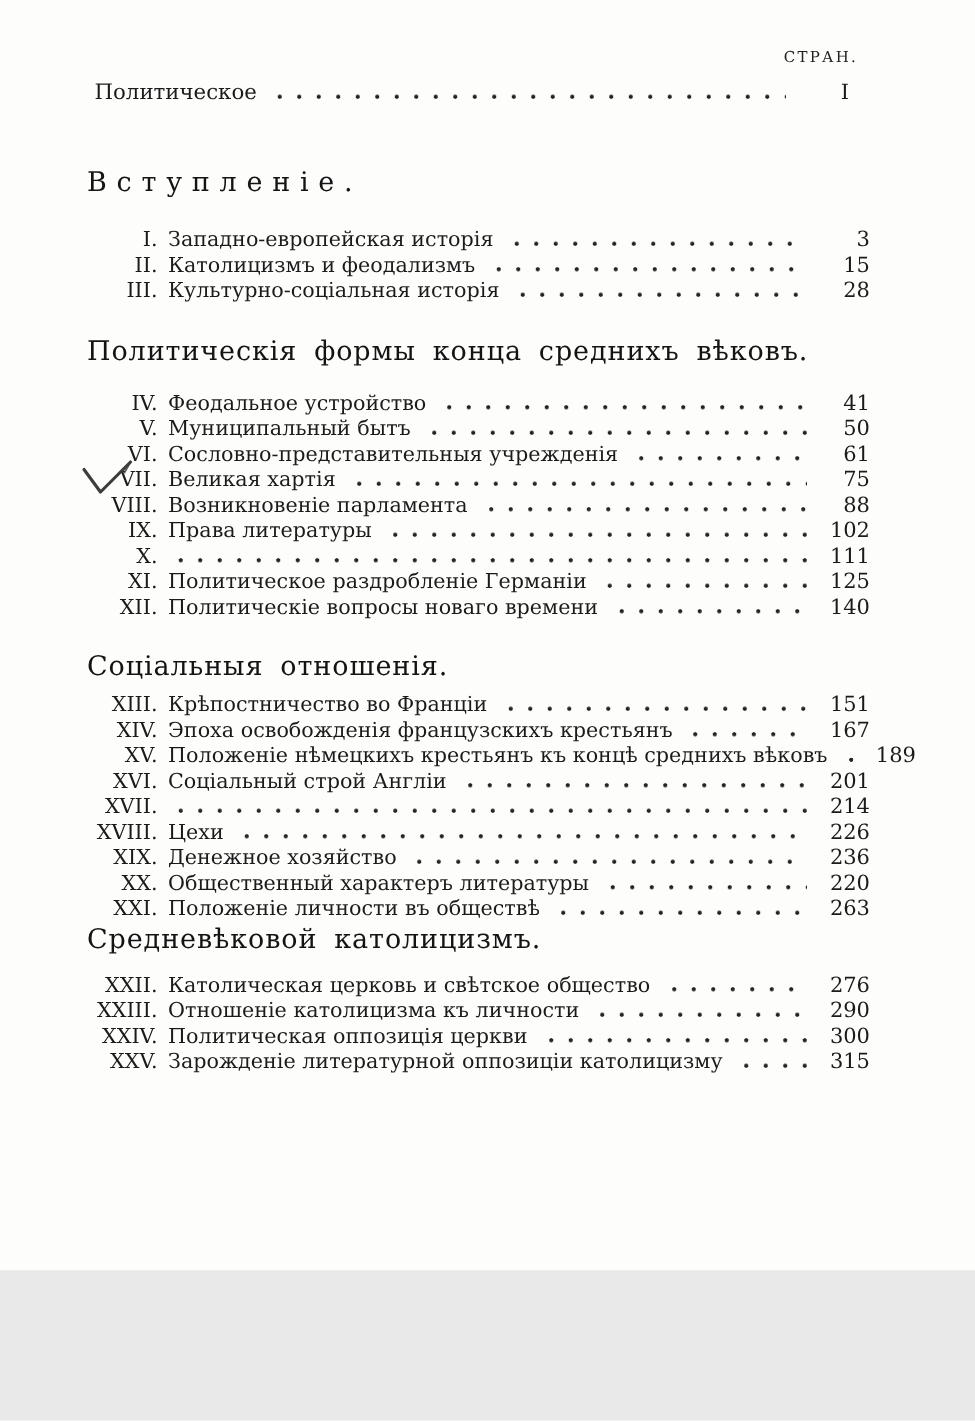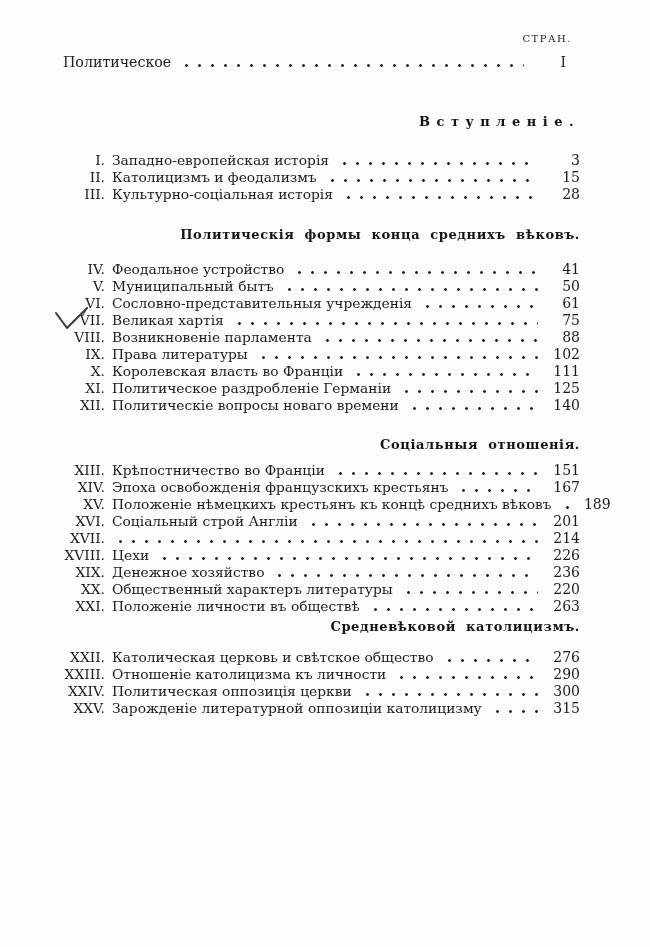--- a/index.html
+++ b/index.html
@@ -1,18 +1,18 @@
 <!DOCTYPE html>
 <html><head>
 <meta charset="utf-8">
 <style>
   html, body { margin: 0; padding: 0; background: #e9e9e9; }
   .book-page {
     position: relative;
-    width: 650px; height: 947px;
+    width: 650px; height: 847px;
     margin: 0 auto;
     background: #fdfdfc;
     color: #1b1b1b;
     font-family: "DejaVu Serif", "Liberation Serif", serif;
     box-sizing: border-box;
     padding: 33px 70px 0 58px;
     overflow: hidden;
   }
   .col-header {
     text-align: right;
@@ -53,23 +53,23 @@
   }
   .pg {
     flex: 0 0 34px;
     text-align: right;
     font-size: 14px;
     white-space: nowrap;
   }
   .pg-roman { padding-right: 14px; }
   h2.heading {
     margin: 0;
-    text-align: right;
-    font-size: 13px;
-    font-weight: 700;
+    text-align: left;
+    font-size: 18px;
+    font-weight: 400;
     line-height: 24px;
     letter-spacing: 0.6px;
     word-spacing: 5px;
     color: #141414;
   }
   h2.heading.spaced { letter-spacing: 6.5px; word-spacing: 0; }
   #toc .section:nth-child(1) h2 { margin-top: 39px; }
   #toc .section:nth-child(2) h2 { margin-top: 20px; }
   #toc .section:nth-child(3) h2 { margin-top: 19px; }
   #toc .section:nth-child(4) h2 { }
@@ -158,21 +158,20 @@
             <span class="pg">88</span>
           </div>
           <div class="row">
             <span class="num">IX.</span>
             <span class="title">Права литературы</span>
             <span class="leader"></span>
             <span class="pg">102</span>
           </div>
           <div class="row">
             <span class="num">X.</span>
-            <span class="title">Королевская власть во Франціи</span>
             <span class="leader"></span>
             <span class="pg">111</span>
           </div>
           <div class="row">
             <span class="num">XI.</span>
             <span class="title">Политическое раздробленіе Германіи</span>
             <span class="leader"></span>
             <span class="pg">125</span>
           </div>
           <div class="row">

